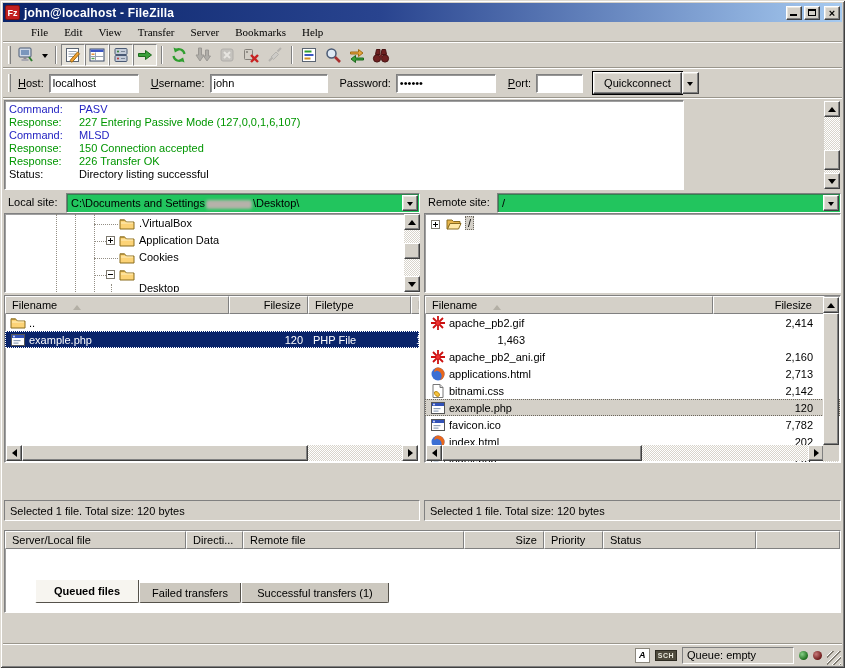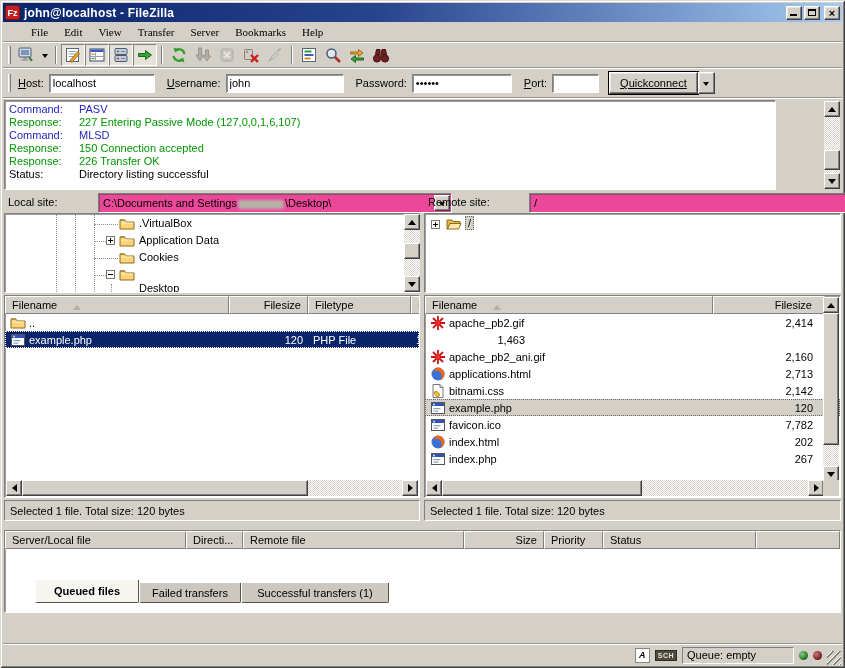--- a/index.html
+++ b/index.html
@@ -38,65 +38,65 @@
   .tdrop{width:13px;height:22px;display:flex;align-items:center;justify-content:center;}
   .tsep{width:2px;height:18px;border-left:1px solid #808080;border-right:1px solid #fff;margin:0 4px;}
   .tri-d{width:0;height:0;border:3px solid transparent;border-top:4px solid #000;margin-top:4px;}
 
   
   .quickbar{position:absolute;left:3px;top:69px;right:3px;height:28px;display:flex;align-items:center;padding-left:4px;}
   .qlabel{margin:0 5px 0 12px;}
   .mn::first-letter{text-decoration:underline;}
   .edit{height:19px;background:#fff;border:1px solid;border-color:#808080 #fff #fff #808080;
         box-shadow:inset 1px 1px 0 rgba(64,64,64,.55);font:11px "Liberation Sans",sans-serif;padding:0 3px;}
-  .btn{height:22px;padding:0 10px;font:11px "Liberation Sans",sans-serif;display:flex;align-items:center;text-decoration:underline;}
+  .btn{height:22px;padding:0 10px;font:11px "Liberation Sans",sans-serif;display:flex;align-items:center;}
   .btn-default{outline:1px solid #000;outline-offset:0;}
   .dropbtn{width:17px;height:22px;display:flex;align-items:center;justify-content:center;}
 
   
-  .log{position:absolute;left:4px;top:100px;width:772px;height:90px;background:#fff;border:1px solid;
+  .log{position:absolute;left:4px;top:100px;width:680px;height:90px;background:#fff;border:1px solid;
        border-color:#808080 #fff #fff #808080;box-shadow:inset 1px 1px 0 rgba(64,64,64,.5);padding-top:2px;overflow:hidden;}
   .log-line{display:flex;line-height:13px;}
   .log-label{width:74px;padding-left:4px;flex:none;}
   .c-cmd{color:#2424c2;}
   .c-resp{color:#009600;}
   .c-stat{color:#000;}
 
   
   .track{position:absolute;background:#f0eee6;background-image:repeating-conic-gradient(#fff 0 25%,#d8d4cb 0 50%);background-size:2px 2px;}
   .sbtn{position:absolute;width:16px;height:16px;background:#d4d0c8;border:1px solid;border-color:#fff #404040 #404040 #fff;
         box-shadow:inset -1px -1px 0 #808080;display:flex;align-items:center;justify-content:center;}
   .thumb{position:absolute;background:#d4d0c8;border:1px solid;border-color:#fff #404040 #404040 #fff;box-shadow:inset -1px -1px 0 #808080;}
   .a-up{width:0;height:0;border:4px solid transparent;border-bottom:5px solid #000;margin-top:-4px;}
   .a-dn{width:0;height:0;border:4px solid transparent;border-top:5px solid #000;margin-bottom:-4px;}
   .a-lf{width:0;height:0;border:4px solid transparent;border-right:5px solid #000;margin-left:-4px;}
   .a-rt{width:0;height:0;border:4px solid transparent;border-left:5px solid #000;margin-right:-4px;}
 
   
   .sitebar-label{position:absolute;top:196px;}
-  .combo{position:absolute;top:193px;height:20px;background:#ec4899;border:1px solid;border-color:#808080 #fff #fff #808080;
-         box-shadow:inset 1px 1px 0 rgba(64,64,64,.5);display:flex;align-items:center;padding:0 18px 0 4px;white-space:nowrap;overflow:hidden;margin-left:32px;}
+  .combo{position:absolute;top:193px;height:20px;background:#22c55e;border:1px solid;border-color:#808080 #fff #fff #808080;
+         box-shadow:inset 1px 1px 0 rgba(64,64,64,.5);display:flex;align-items:center;padding:0 18px 0 4px;white-space:nowrap;overflow:hidden;}
   .combo-drop{position:absolute;right:1px;top:1px;bottom:1px;width:16px;display:flex;align-items:center;justify-content:center;}
   .blur-blob{display:inline-block;width:46px;height:9px;background:#b6b2aa;border-radius:2px;filter:blur(1.5px);vertical-align:middle;margin:0 1px;}
 
   
   .tree{position:absolute;top:213px;height:80px;background:#fff;border:1px solid;border-color:#808080 #fff #fff #808080;
         box-shadow:inset 1px 1px 0 rgba(64,64,64,.5);overflow:hidden;}
   .gv{position:absolute;width:1px;border-left:1px dotted #938e84;}
   .gh{position:absolute;height:1px;border-top:1px dotted #938e84;}
   .expander{position:absolute;width:9px;height:9px;background:#fff;border:1px solid #7c786e;}
   .expander i{position:absolute;background:#000;}
   .exp-h{left:1px;top:3px;width:5px;height:1px;}
   .exp-v{left:3px;top:1px;width:1px;height:5px;}
   .ticon{position:absolute;width:16px;height:16px;}
   .tlabel{position:absolute;padding:1px 3px;white-space:nowrap;}
   .tlabel.sel-inactive{background:#d4d0c8;outline:1px dotted #6b675e;outline-offset:-1px;}
 
   
-  .panel{position:absolute;top:295px;height:203px;background:#fff;border:1px solid;border-color:#808080 #fff #fff #808080;
+  .panel{position:absolute;top:295px;height:168px;background:#fff;border:1px solid;border-color:#808080 #fff #fff #808080;
          box-shadow:inset 1px 1px 0 rgba(64,64,64,.5);overflow:hidden;}
   .hdr{display:flex;height:18px;}
   .hcell{background:#d4d0c8;border:1px solid;border-color:#fff #808080 #808080 #fff;padding:1px 6px;overflow:hidden;
          white-space:nowrap;display:flex;align-items:center;}
   .hcell.num{justify-content:flex-end;}
   .sort{width:0;height:0;border:4px solid transparent;border-bottom:5px solid #b3afa5;display:inline-block;margin-left:16px;}
   .frow{display:flex;height:17px;align-items:center;white-space:nowrap;}
   .cell{padding:0 5px;overflow:hidden;display:flex;align-items:center;gap:3px;height:17px;}
   .cell.num{justify-content:flex-end;}
   .sel-active{background:#0a246a;color:#fff;outline:1px dotted #fff;outline-offset:-1px;}
@@ -274,21 +274,21 @@
           <circle cx="13" cy="12.5" r="3.6" fill="#6e2020" stroke="#471111"></circle>
           <rect x="7.8" y="8.5" width="2.4" height="3" fill="#6e2020"></rect>
         </svg>
     </span>
   </div>
   <div class="groove" style="top:67px;"></div>
 
   <div class="quickbar">
     <span class="rgrip"></span>
     <label class="qlabel mn" style="margin-left:4px;">Host:</label>
-    <input class="edit" style="width: 106px;" value="localhost">
+    <input class="edit" style="width: 90px;" value="localhost">
     <label class="qlabel mn">Username:</label>
     <input class="edit" style="width: 118px;" value="john">
     <label class="qlabel">Password:</label>
     <input class="edit" style="width: 100px;" value="••••••">
     <label class="qlabel mn">Port:</label>
     <input class="edit" style="width: 47px;" value="">
     <button class="btn raised btn-default mn" style="margin-left:10px;">Quickconnect</button>
     <span class="dropbtn raised">
         <span class="tri-d"></span>
       </span>

